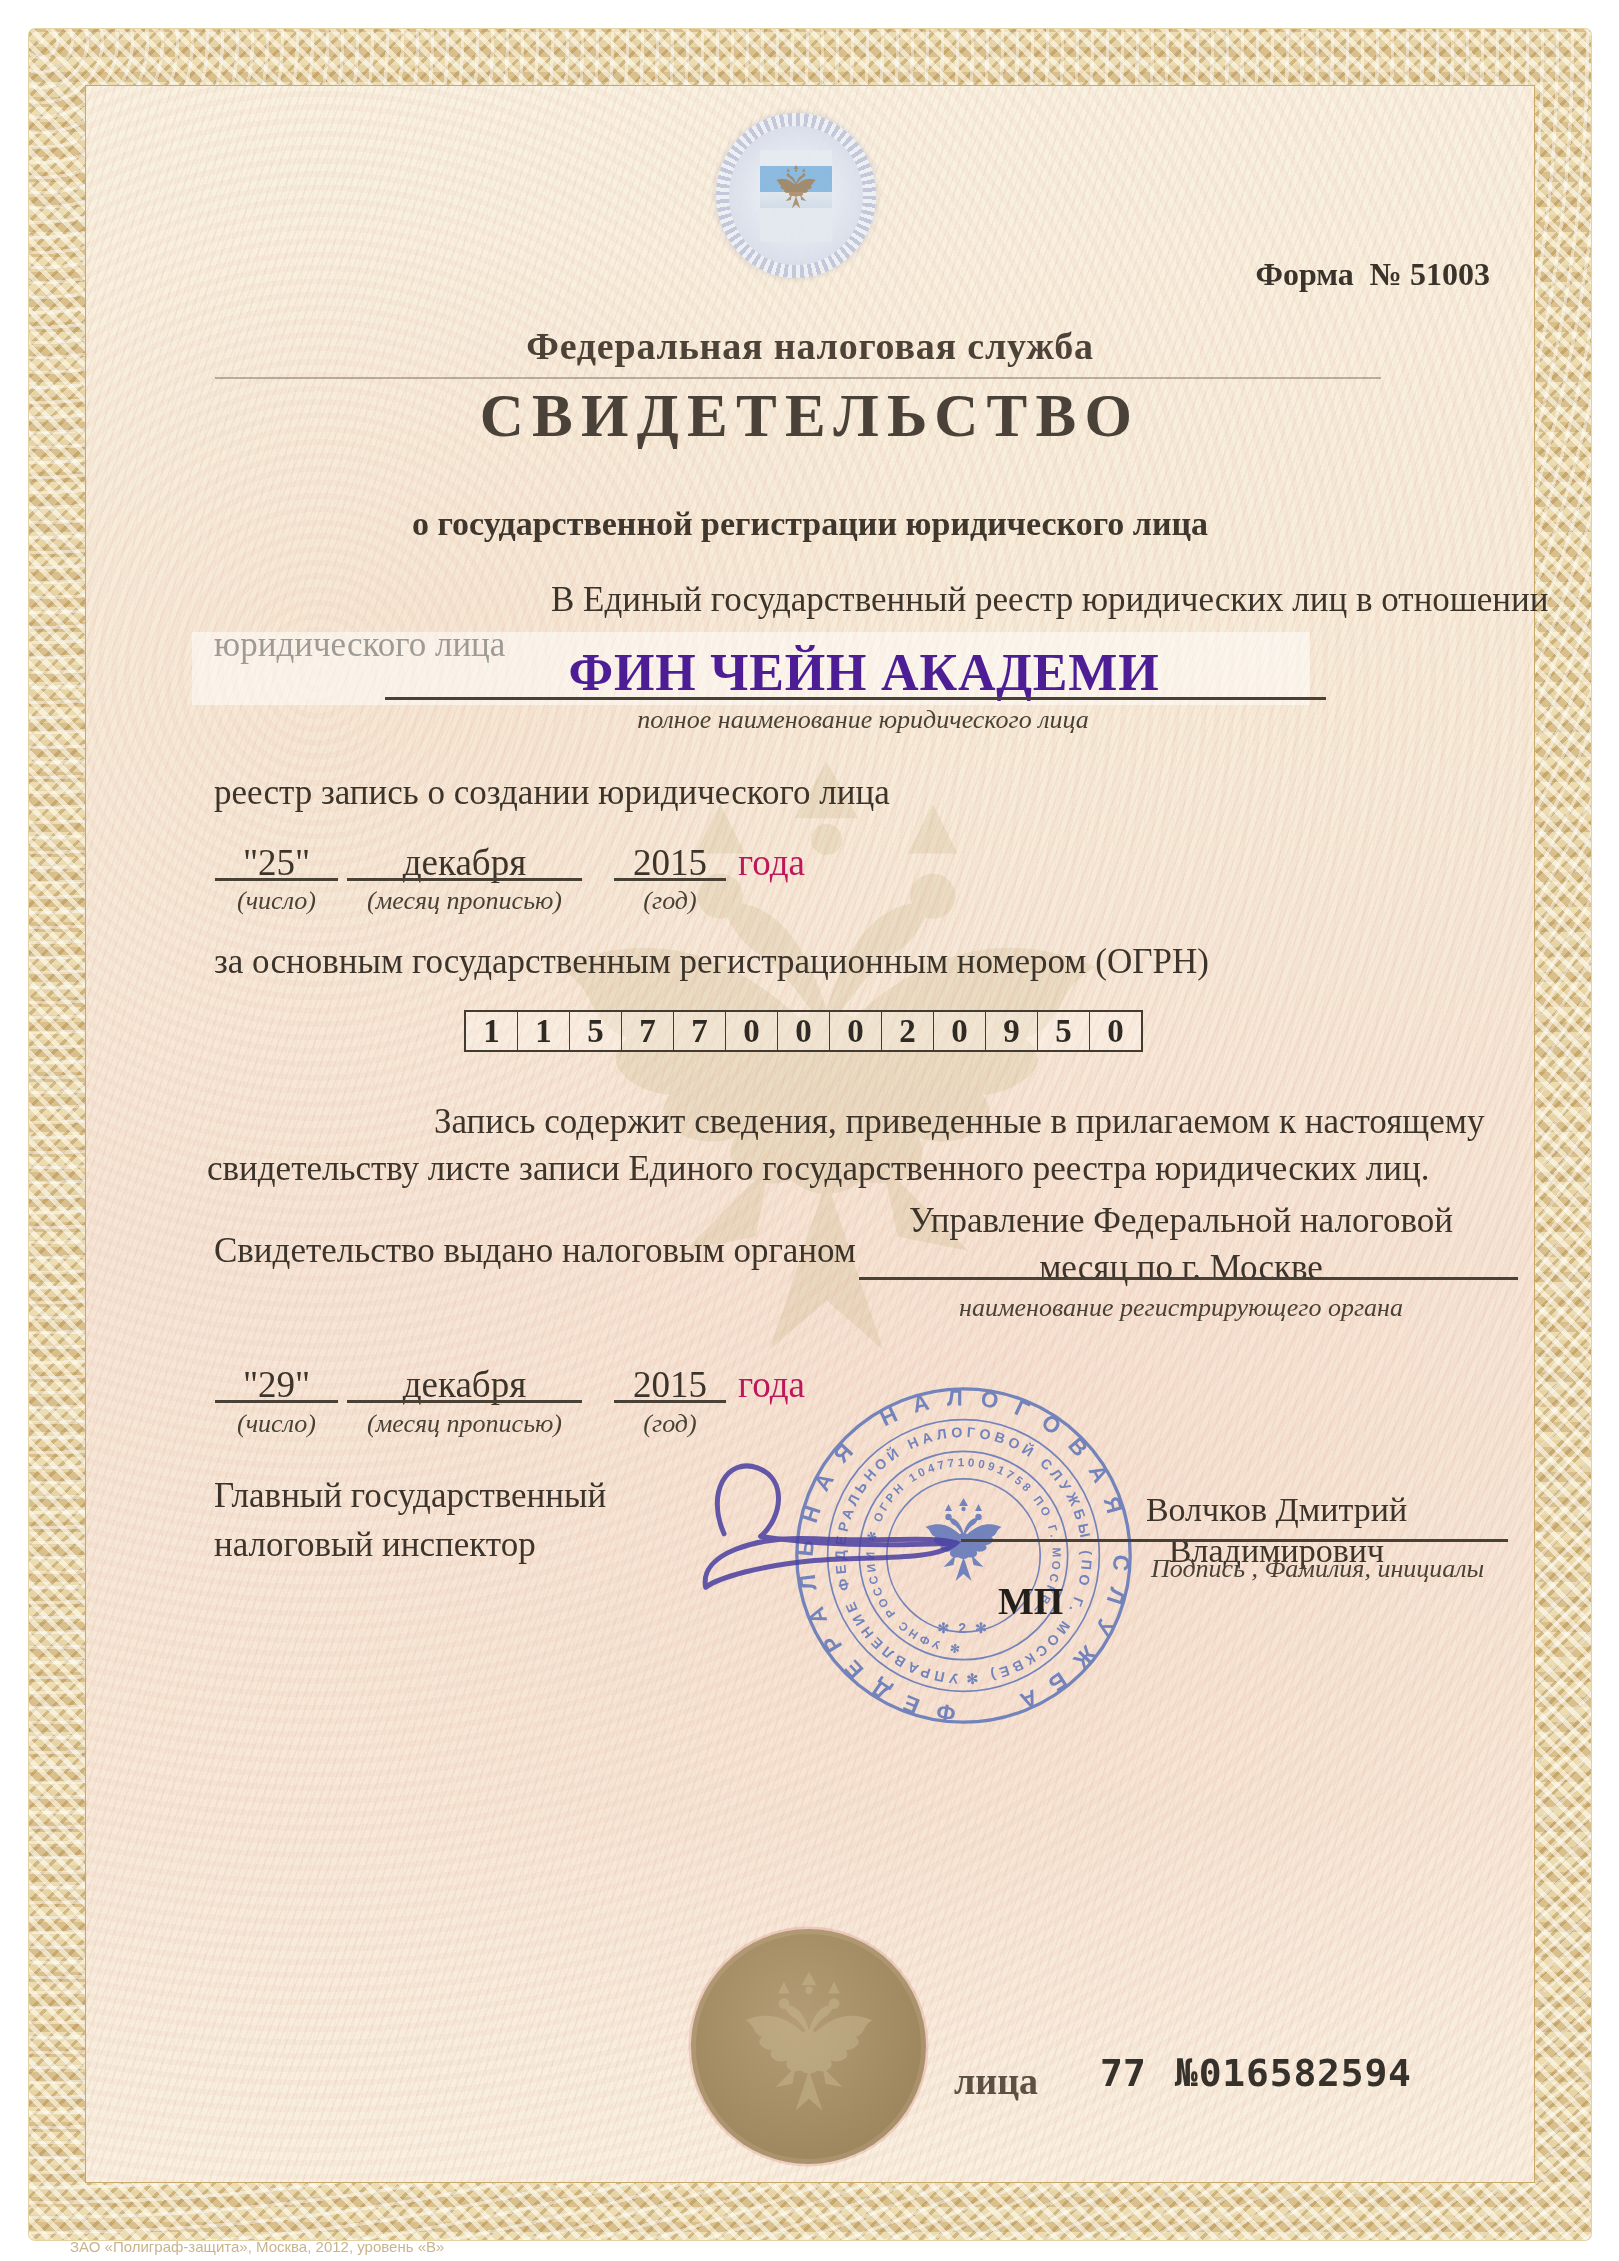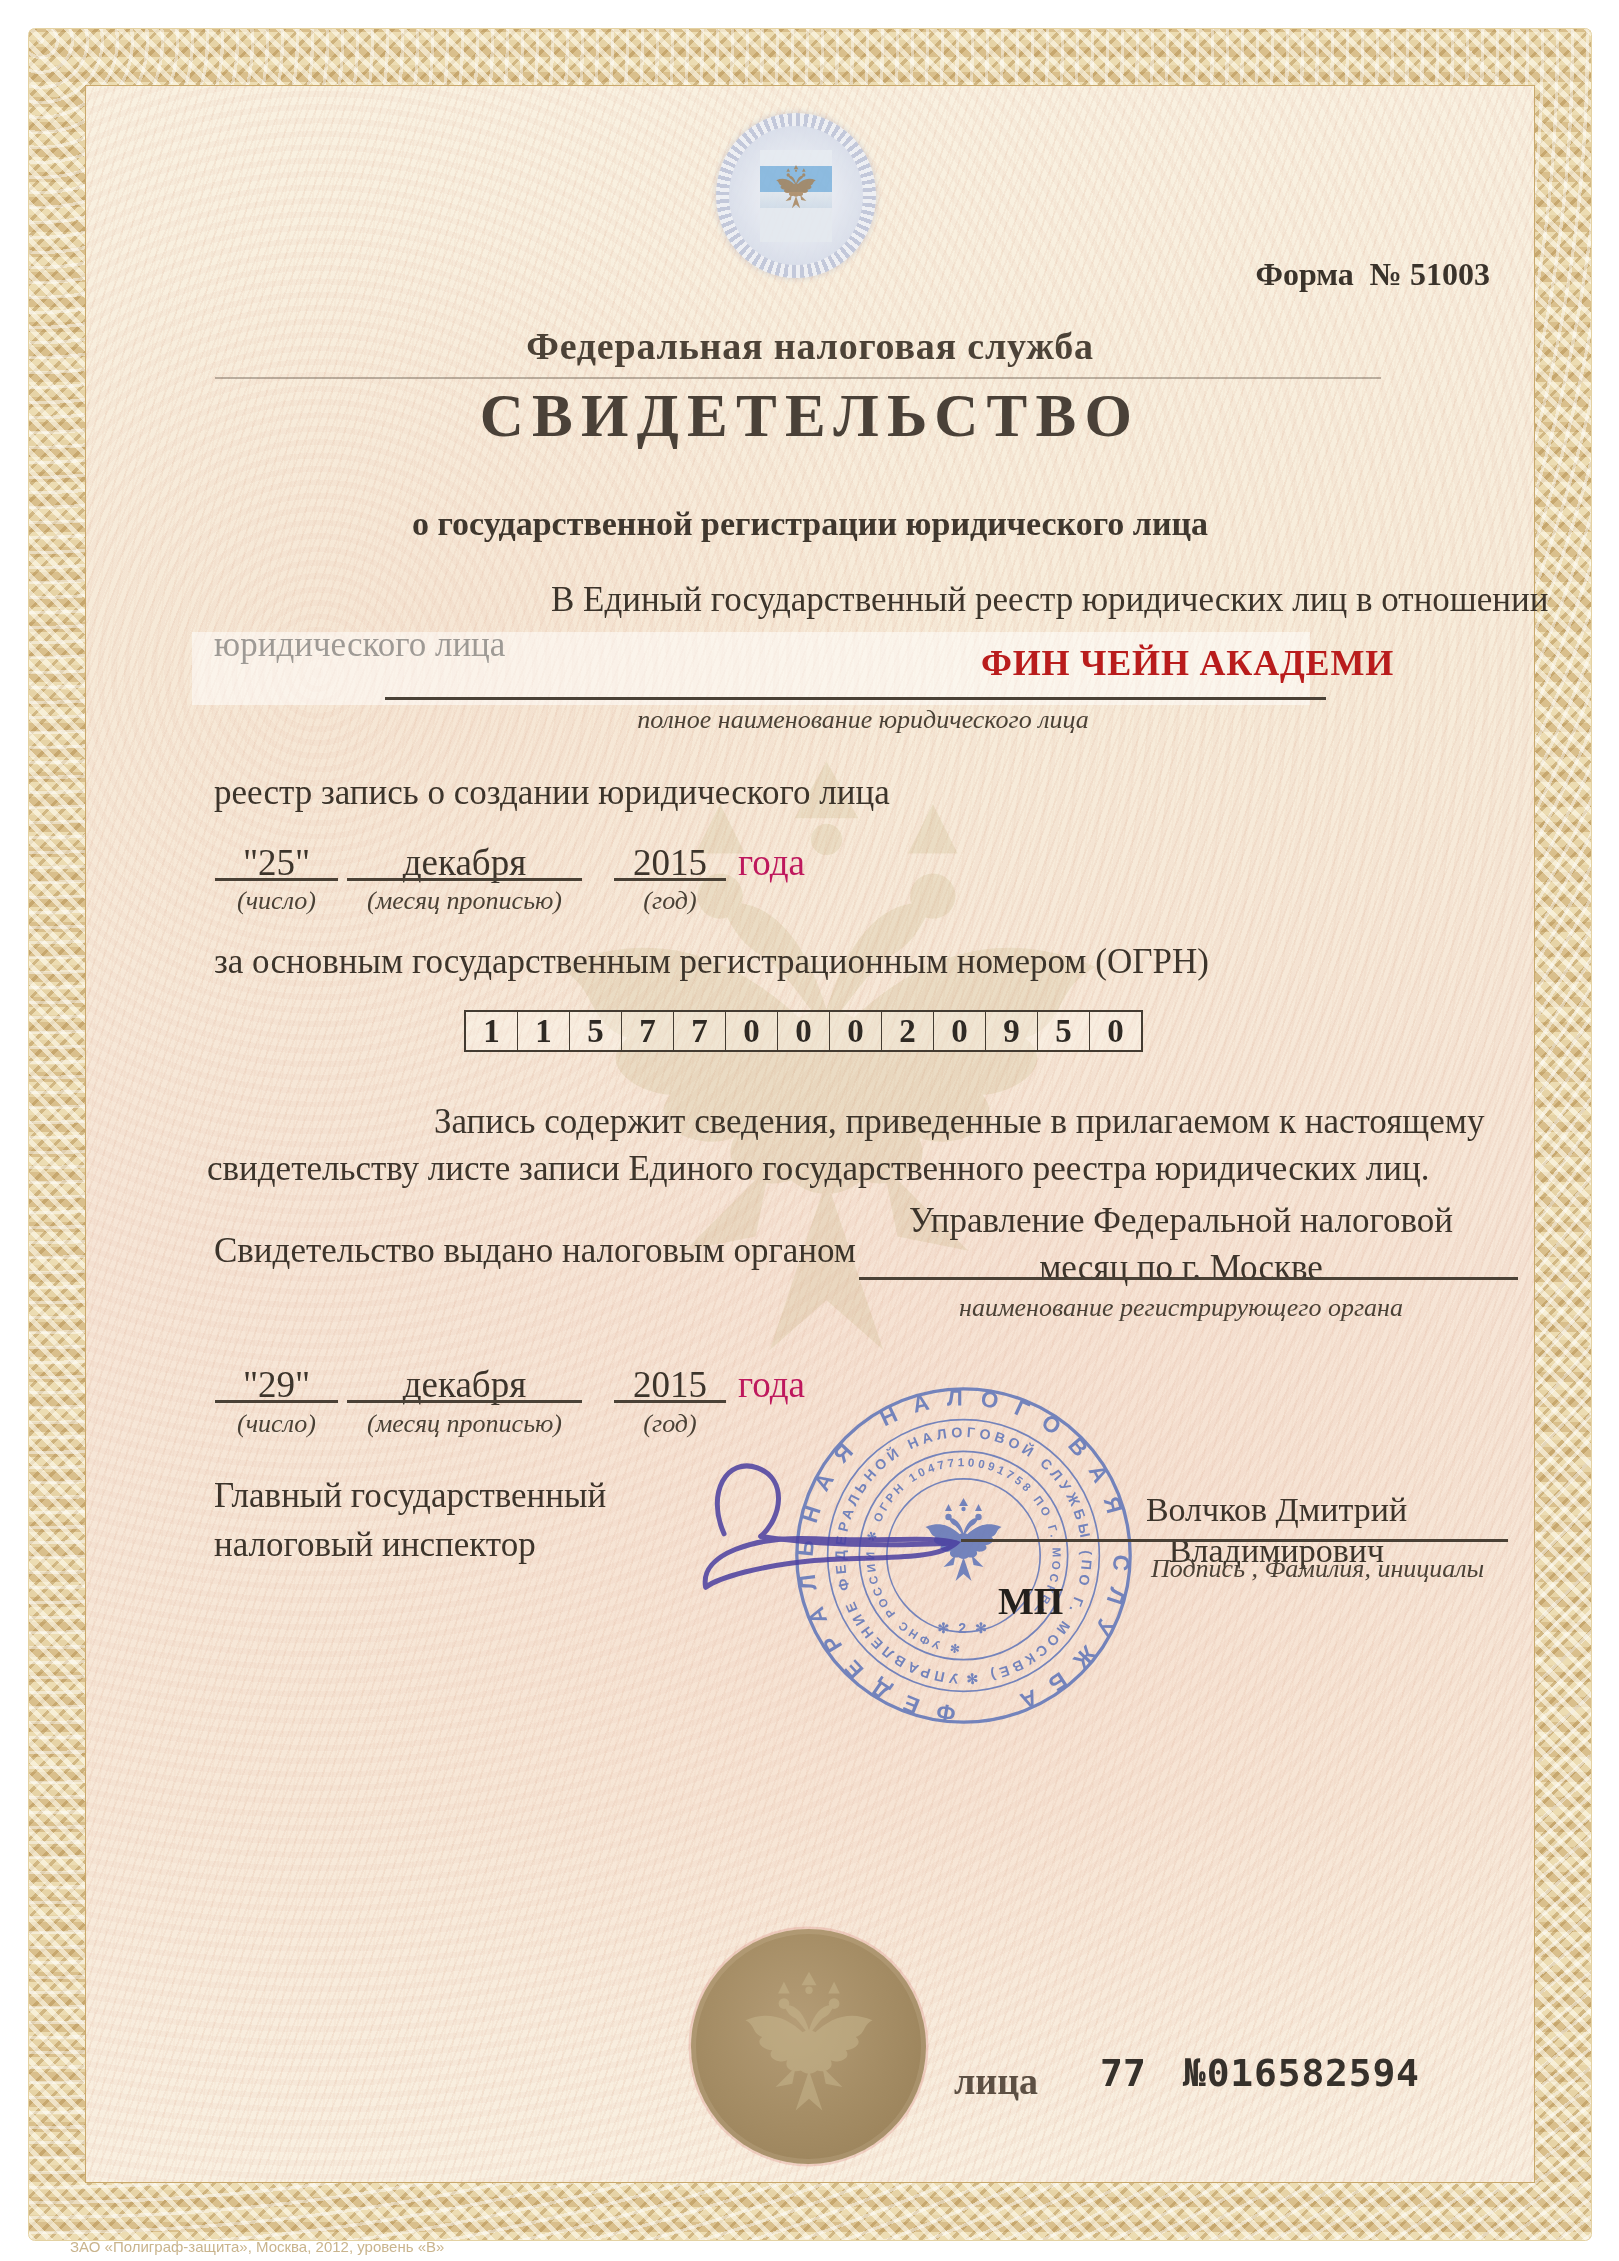--- a/index.html
+++ b/index.html
@@ -43,21 +43,21 @@
   .form-label{right:130px;top:255px;font-size:32px;font-weight:bold;white-space:pre;color:#3a332b;margin-left:7px;}
   .agency{top:324px;font-size:38px;font-weight:bold;letter-spacing:0.8px;color:#4c4237;}
   .agency-rule{position:absolute;left:215px;top:377px;width:1166px;height:1.7px;background:rgba(110,98,84,.45);}
   .title{top:379px;font-size:61px;font-weight:bold;letter-spacing:8.3px;color:#4a4138;}
   .subtitle{top:504px;font-size:34px;font-weight:bold;color:#3f372e;}
 
   .body42{font-size:35px;color:#3c342b;}
   .intro1{left:511px;top:579px;margin-left:40px;}
   .intro2{left:214px;top:624px;}
   .company-strip{position:absolute;left:192px;top:632px;width:1118px;height:73px;background:rgba(255,255,255,.5);}
-  .company{left:334px;width:1060px;top:642px;text-align:right;font-size:36px;font-weight:bold;letter-spacing:0.8px;color:#b91c1c;}
+  .company{left:334px;width:1060px;top:642px;text-align:center;font-size:52px;font-weight:bold;letter-spacing:0.8px;color:#4c1d95;}
   .company-ul{left:385px;top:697px;width:941px;}
   .company-cap{left:446px;width:834px;top:704px;text-align:center;}
   .record{left:214px;top:772px;}
 
   .date-num{font-size:37px;text-align:center;color:#3c342b;}
   .date-cap{text-align:center;}
   .goda{font-size:37px;color:#be185d;}
 
   .ogrn-label{left:214px;top:941px;}
   .ogrn{position:absolute;left:464px;top:1010px;display:flex;border:2.5px solid #433b31;background:rgba(252,248,240,.35);}
@@ -88,21 +88,21 @@
   .sig-cap{left:1151px;top:1553px;}
   .mp{left:998px;top:1579px;font-size:38px;font-weight:bold;color:#23201c;}
 
   .seal{position:absolute;left:691px;top:1929px;width:235px;height:235px;border-radius:50%;
         background:radial-gradient(ellipse at 45% 40%, #b49c76 0%, #a68e66 45%, #957d55 100%);
         box-shadow:0 0 0 2.5px rgba(226,160,150,.40), inset 0 0 0 5px rgba(255,240,210,.12);}
   .seal-eagle{position:absolute;left:50%;top:50%;transform:translate(-50%,-50%);width:167px;height:180px;color:#c7b68d;opacity:.55;}
 
   .series-label{left:954px;top:2059px;font-size:38px;color:#5d5044;font-weight:bold;}
   .series-value{left:1100px;top:2051px;font-family:"DejaVu Sans Mono",monospace;font-size:38px;font-weight:bold;color:#36312b;}
-  .series-number{left:1175px;top:2051px;font-family:"DejaVu Sans Mono",monospace;font-size:38px;font-weight:bold;color:#36312b;letter-spacing:0.8px;margin-left:8px;}
+  .series-number{left:1175px;top:2051px;font-family:"DejaVu Sans Mono",monospace;font-size:38px;font-weight:bold;color:#36312b;letter-spacing:0.8px;}
 
   .printer{left:70px;top:2238px;font-family:"Liberation Sans",sans-serif;font-size:15px;color:#c9b48d;}
 </style>
 </head>
 <body>
 
 <svg width="0" height="0" style="position:absolute">
   <defs>
     <symbol id="eagle" viewBox="0 0 100 100">
       <g fill="currentColor">

